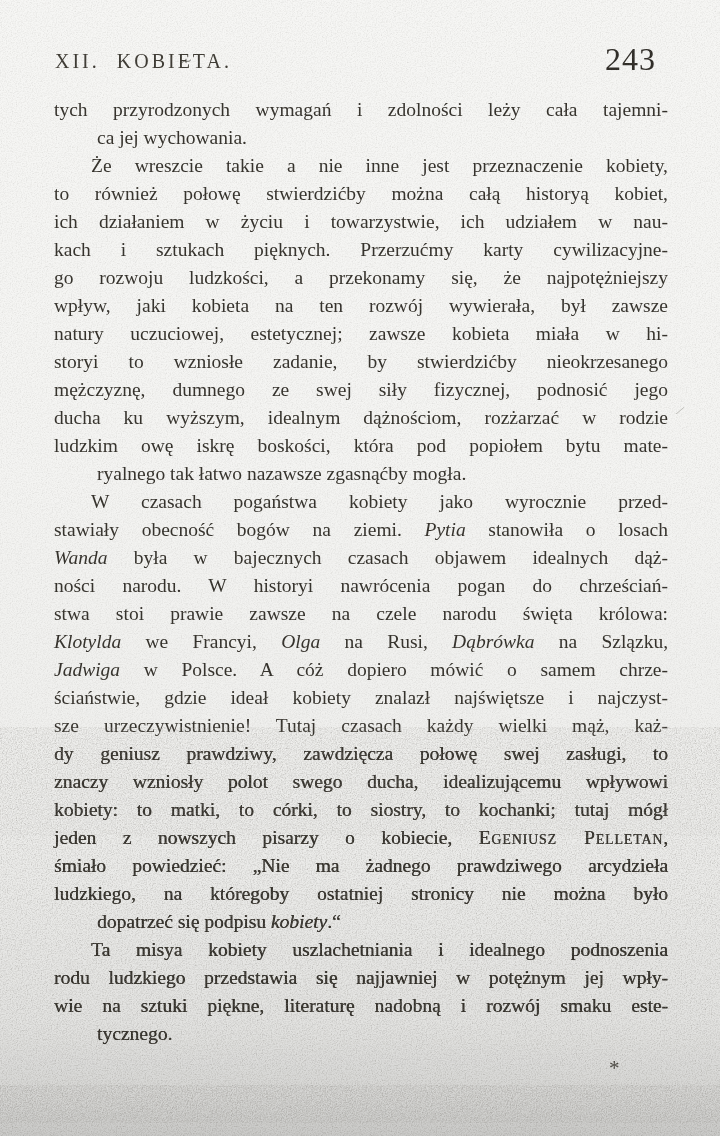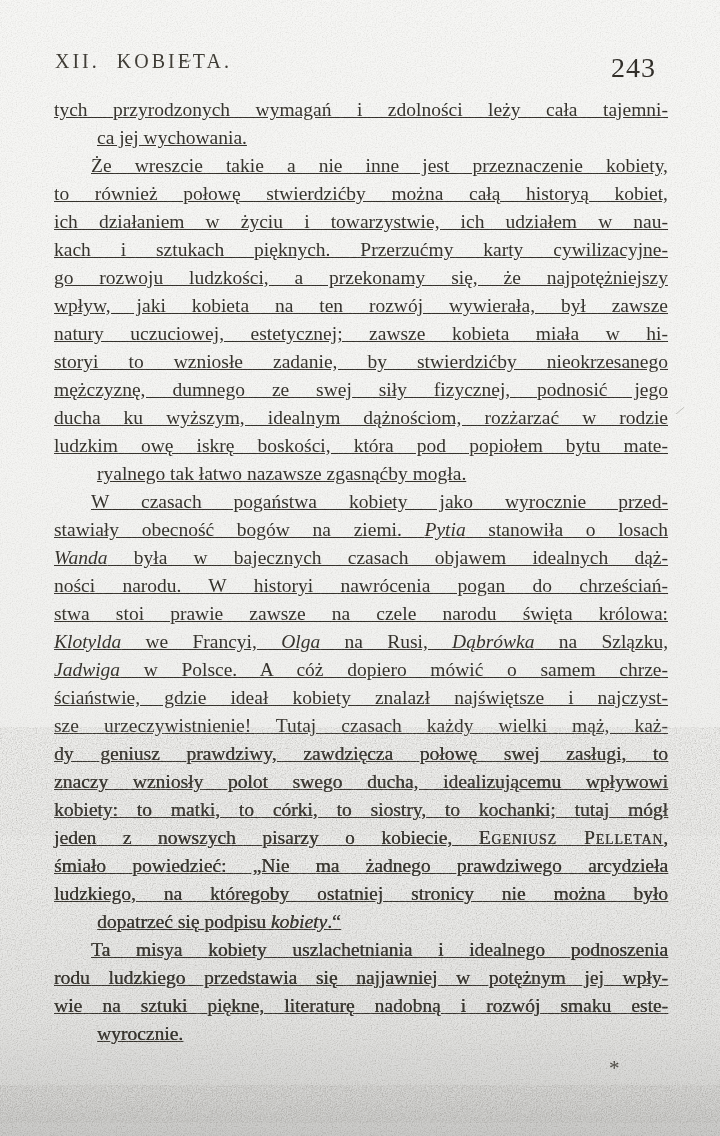--- a/index.html
+++ b/index.html
@@ -17,35 +17,35 @@
   }
   .noise { position:absolute; inset:0; pointer-events:none; }
 
   .running-title {
     position:absolute; top:50px; left:55px; width:560px;
     text-align:left;
     font-size:20px; letter-spacing:3px; word-spacing:9px;
     color:#3d3a33;
   }
   .page-number {
-    position:absolute; top:52px; right:64px;
-    font-size:28px; letter-spacing:1px; color:#2e2b26;
+    position:absolute; top:41px; right:64px;
+    font-size:32px; letter-spacing:1px; color:#2e2b26;
   }
   .stray-squiggle {
     position:absolute; top:52px; left:180px;
     font-size:15px; color:#8d8d88; transform:rotate(-10deg);
   }
   .margin-speck {
     position:absolute; top:403px; left:679px;
     font-size:13px; color:#96968f; transform:rotate(14deg);
   }
 
   .body-text {
     position:absolute; top:96px; left:54px; width:614px;
-    font-size:19.5px; line-height:28px;text-decoration:underline;
+    font-size:19.5px; line-height:28px;
   }
   .line { text-align:justify; text-align-last:justify; }
   .line.end { text-align-last:left;margin-left:43px; }
   .line.indent { text-indent:37px; }
   .line.heavy { text-shadow:0.35px 0 0 currentColor; }
   .it { font-style:italic; }
   .sc { font-variant:small-caps; letter-spacing:0.8px; }
 
   .footer-asterisk {
     position:absolute; top:1056px; left:609px;
@@ -90,21 +90,21 @@
       <div class="line heavy"><span>dy geniusz prawdziwy, zawdzięcza połowę swej zasługi, to</span></div>
       <div class="line heavy"><span>znaczy wzniosły polot swego ducha, idealizującemu wpływowi</span></div>
       <div class="line heavy"><span>kobiety: to matki, to córki, to siostry, to kochanki; tutaj mógł</span></div>
       <div class="line heavy"><span>jeden z nowszych pisarzy o kobiecie, </span><span class="sc">Egeniusz Pelletan</span><span>,</span></div>
       <div class="line heavy"><span>śmiało powiedzieć: „Nie ma żadnego prawdziwego arcydzieła</span></div>
       <div class="line heavy"><span>ludzkiego, na któregoby ostatniej stronicy nie można było</span></div>
       <div class="line end heavy"><span>dopatrzeć się podpisu </span><span class="it">kobiety</span><span>.“</span></div>
       <div class="line indent heavy"><span>Ta misya kobiety uszlachetniania i idealnego podnoszenia</span></div>
       <div class="line heavy"><span>rodu ludzkiego przedstawia się najjawniej w potężnym jej wpły-</span></div>
       <div class="line heavy"><span>wie na sztuki piękne, literaturę nadobną i rozwój smaku este-</span></div>
-      <div class="line end heavy"><span>wyrocznie.</span></div>
+      <div class="line end heavy"><span>tycznego.</span></div>
     </div>
 
   <span class="margin-speck">∕</span>
 
   <span class="footer-asterisk">*</span>
 
   <svg class="noise" width="720" height="1136" viewBox="0 0 720 1136" preserveAspectRatio="none" xmlns="http://www.w3.org/2000/svg">
     <filter id="grain">
       <feTurbulence type="fractalNoise" baseFrequency="0.8" numOctaves="2" stitchTiles="stitch"></feTurbulence>
       <feColorMatrix type="matrix" values="0 0 0 0 0.32  0 0 0 0 0.31  0 0 0 0 0.29  0.7 0.7 0.7 0 -0.95"></feColorMatrix>

